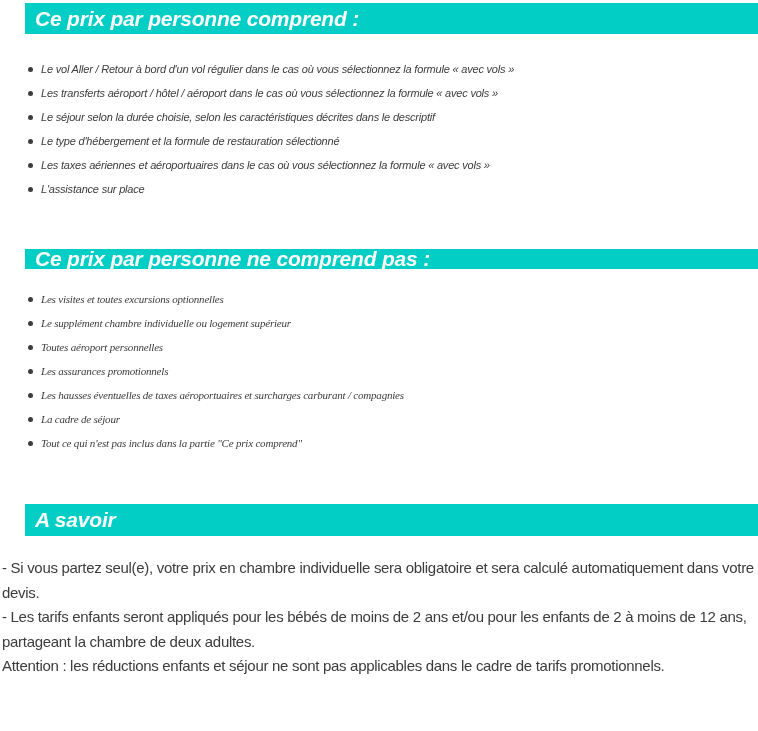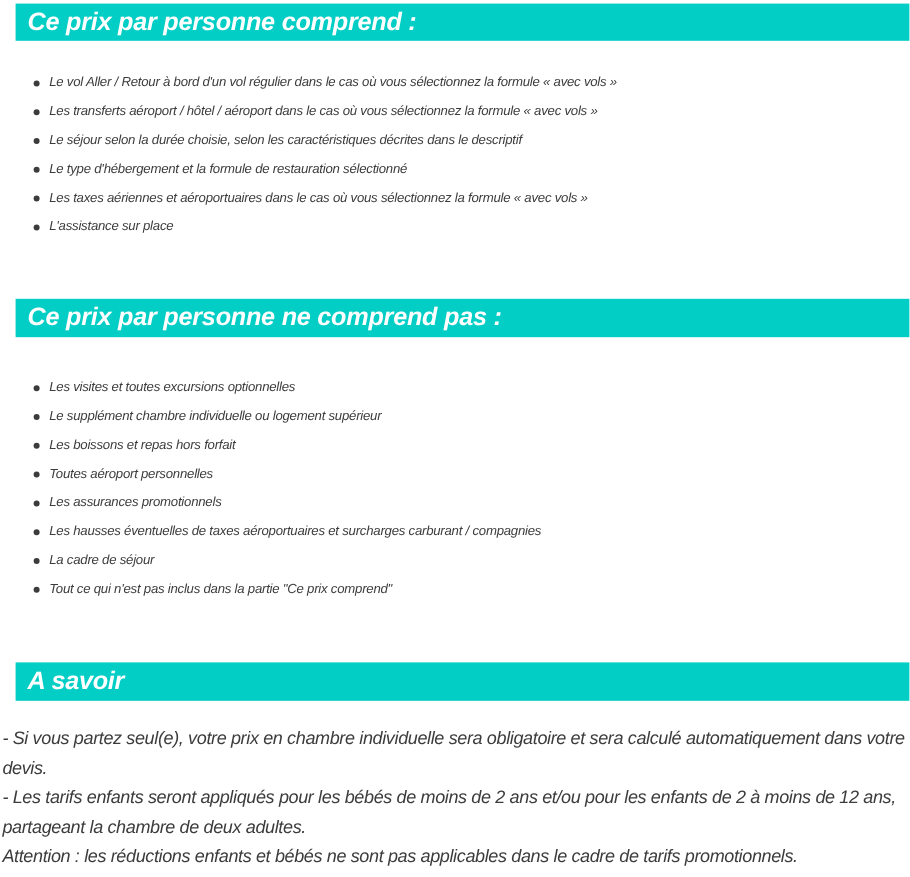--- a/index.html
+++ b/index.html
@@ -9,65 +9,64 @@
     background: #ffffff;
   }
   body {
     width: 758px;
     height: 731px;
     overflow: hidden;
     font-family: "Liberation Sans", sans-serif;
     color: #3c3c3c;
   }
   .bar {
-    margin-left: 13px;
+    margin-left: 25px;
     margin-right: 0;
     background: #03cec5;
     color: #ffffff;
     font-style: italic;
     font-weight: bold;
     font-size: 21px;
     height: 31px;
     display: flex;
     align-items: center;
     padding-left: 10px;
     letter-spacing: -0.2px;
   }
   #bar-includes { margin-top: 3px; }
-  #bar-excludes { margin-top: 48px; height: 32px; }
+  #bar-excludes { margin-top: 48px; height: 20px; }
   #bar-know     { margin-top: 49px; height: 32px; }
 
   ul.items {
     list-style: none;
     margin: 0;
     padding: 0 10px 0 41px;
     font-style: italic;
     font-size: 11px;
     letter-spacing: -0.2px;
   }
   #list-includes { margin-top: 23px; }
-  #list-excludes { margin-top: 30px; }
+  #list-excludes { margin-top: 18px; font-family: Liberation Serif, serif; }
   ul.items li {
     position: relative;
     line-height: 24px;
   }
   ul.items li::before {
     content: "";
     position: absolute;
     left: -13px;
     top: 10px;
     width: 5px;
     height: 5px;
     border-radius: 50%;
     background: #3c3c3c;
   }
   .notes {
     margin-top: 20px;
     padding: 0 4px 0 2px;
-    font-style: italic;
     font-size: 15px;
     line-height: 24.5px;
     letter-spacing: -0.3px;
   }
   .notes p {
     margin: 0;
   }
 </style>
 </head>
 <body>
@@ -82,29 +81,28 @@
     <li>Les taxes aériennes et aéroportuaires dans le cas où vous sélectionnez la formule « avec vols »</li>
     <li>L'assistance sur place</li>
   </ul>
 </section>
 
 <section>
   <h2 class="bar" id="bar-excludes" style="background: rgb(3, 206, 197); color: rgb(255, 255, 255);">Ce prix par personne ne comprend pas :</h2>
   <ul class="items" id="list-excludes">
     <li>Les visites et toutes excursions optionnelles</li>
     <li>Le supplément chambre individuelle ou logement supérieur</li>
-    <li>Les boissons et repas hors forfait</li>
     <li>Toutes aéroport personnelles</li>
     <li>Les assurances promotionnels</li>
     <li>Les hausses éventuelles de taxes aéroportuaires et surcharges carburant / compagnies</li>
     <li>La cadre de séjour</li>
     <li>Tout ce qui n'est pas inclus dans la partie "Ce prix comprend"</li>
   </ul>
 </section>
 
 <section>
   <h2 class="bar" id="bar-know" style="background: rgb(3, 206, 197); color: rgb(255, 255, 255);">A savoir</h2>
   <div class="notes">
     <p>- Si vous partez seul(e), votre prix en chambre individuelle sera obligatoire et sera calculé automatiquement dans votre devis.</p>
     <p>- Les tarifs enfants seront appliqués pour les bébés de moins de 2 ans et/ou pour les enfants de 2 à moins de 12 ans, partageant la chambre de deux adultes.</p>
-    <p>Attention : les réductions enfants et bébés ne sont pas applicables dans le cadre de tarifs promotionnels.</p>
+    <p>Attention : les réductions enfants et séjour ne sont pas applicables dans le cadre de tarifs promotionnels.</p>
   </div>
 </section>
 
 </body></html>

